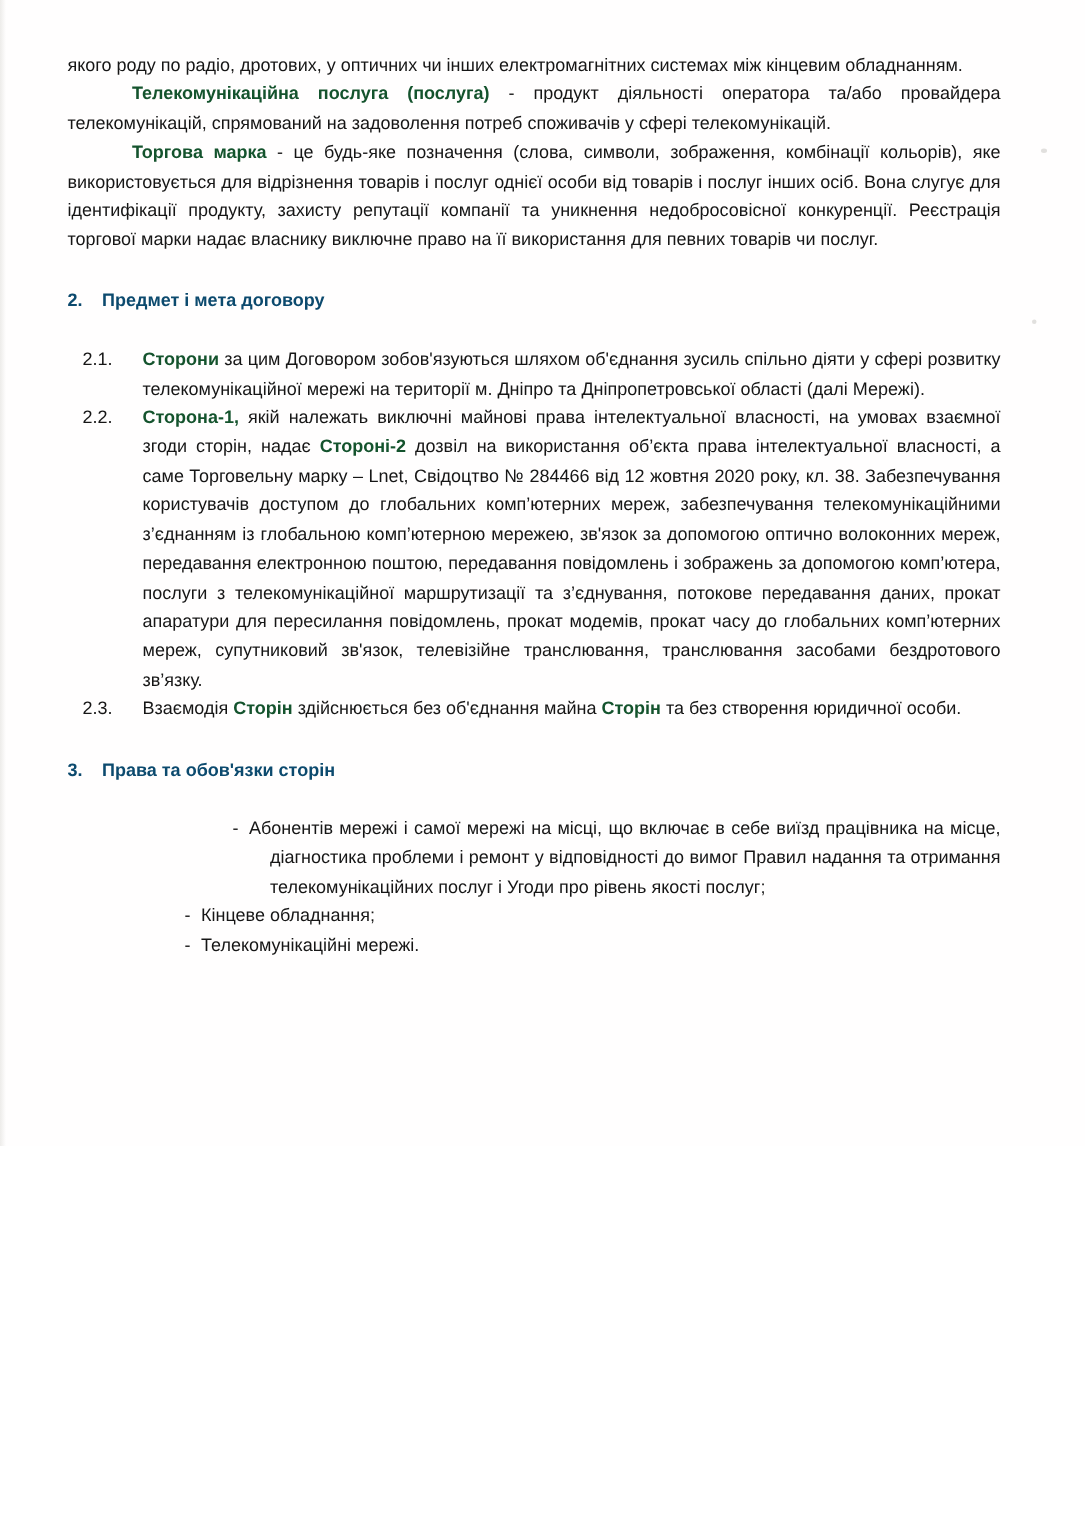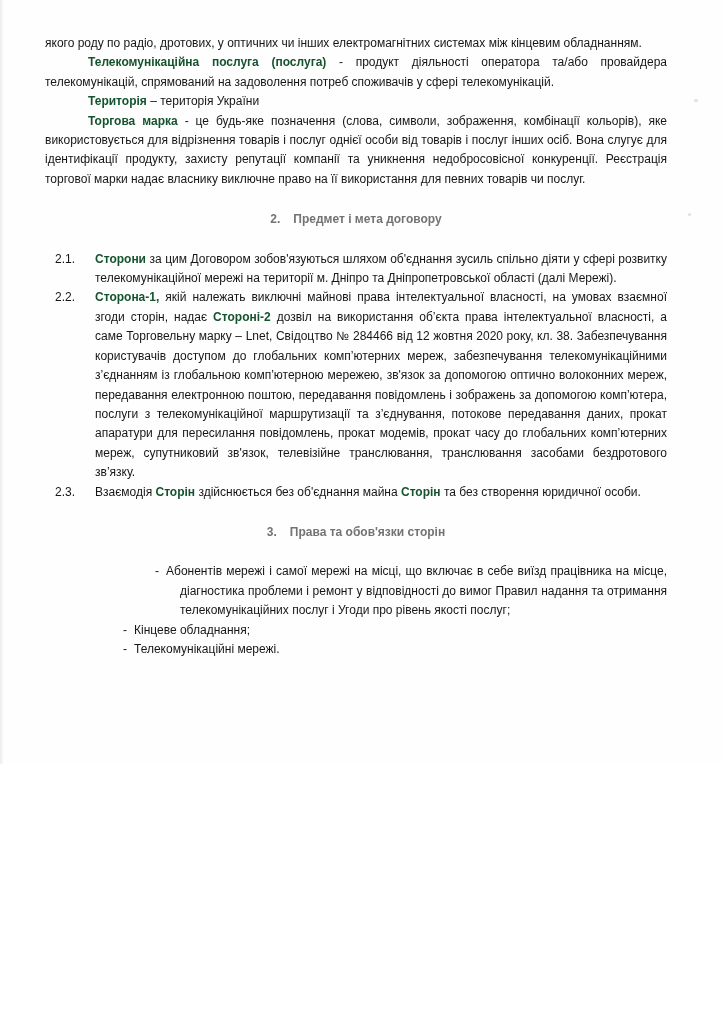--- a/index.html
+++ b/index.html
@@ -12,21 +12,21 @@
     font-size:12px;
     line-height:19.4px;
     color:#161616;
     -webkit-font-smoothing:antialiased;
   }
   .content{padding:34px 56px 0 45px;}
   .para{margin:0;text-align:justify;}
   .p-def{text-indent:43px;}
   b{font-weight:bold;color:#14532d;}
   .heading{
-    text-align:center;font-weight:bold;color:#737373;
+    font-weight:bold;color:#0c4a6e;
     margin-top:21px;margin-bottom:20px;
   }
   .h-num{margin-right:13px;}
   .item1{position:relative;padding-left:50px;text-align:justify;margin:0;}
   .item1 .num{position:absolute;left:10px;top:0;}
   .item2{position:relative;padding-left:68px;text-align:justify;margin:0;}
   .item2 .num{position:absolute;left:28px;top:0;}
   .bullet-a{padding-left:135px;text-indent:-25px;text-align:justify;margin:0;}
   .bullet-b{padding-left:92px;text-indent:-14px;margin:0;}
   .dash{margin-right:7px;}
@@ -47,23 +47,20 @@
   <div class="content">
 
     <div class="para">
       <span>якого роду по радіо, дротових, у оптичних чи інших електромагнітних системах між кінцевим обладнанням.</span>
     </div>
 
     <div class="para p-def">
       <b>Телекомунікаційна послуга (послуга)</b><span> - продукт діяльності оператора та/або провайдера телекомунікацій, спрямований на задоволення потреб споживачів у сфері телекомунікацій.</span>
     </div>
 
-    <div class="para p-def">
-      <b>Територія</b><span> – територія України</span>
-    </div>
 
     <div class="para p-def">
       <b>Торгова марка</b><span> - це будь-яке позначення (слова, символи, зображення, комбінації кольорів), яке використовується для відрізнення товарів і послуг однієї особи від товарів і послуг інших осіб. Вона слугує для ідентифікації продукту, захисту репутації компанії та уникнення недобросовісної конкуренції. Реєстрація торгової марки надає власнику виключне право на її використання для певних товарів чи послуг.</span>
     </div>
 
     <div class="heading">
       <span class="h-num">2.</span><span>Предмет і мета договору</span>
     </div>
 
     <div class="item1">

